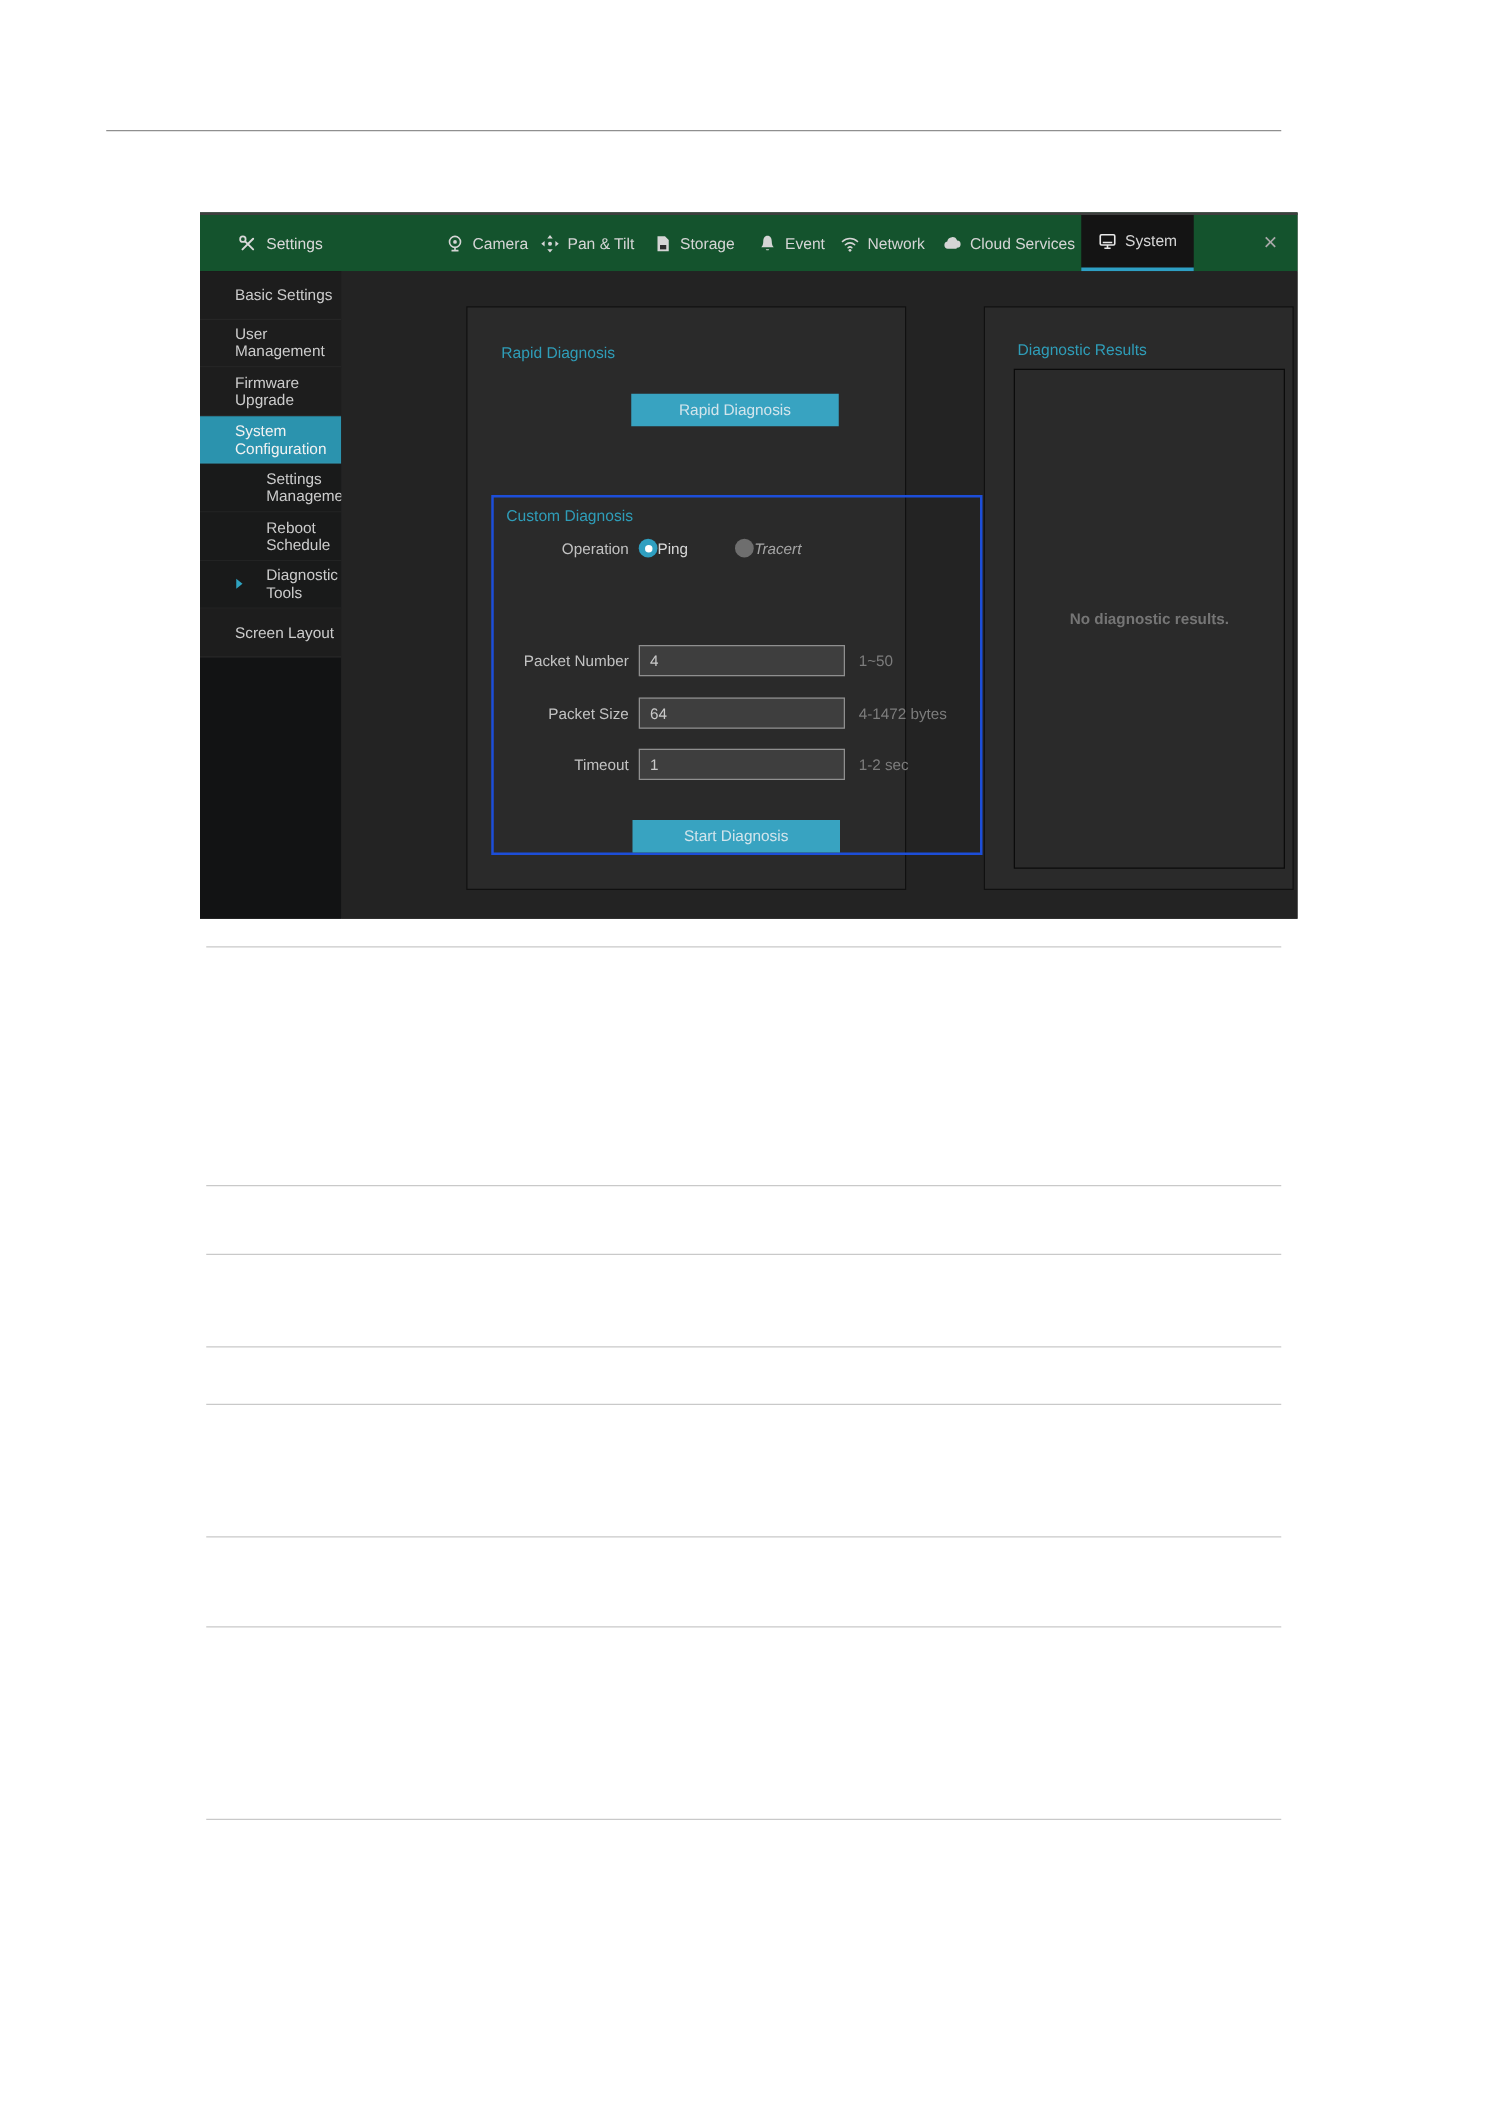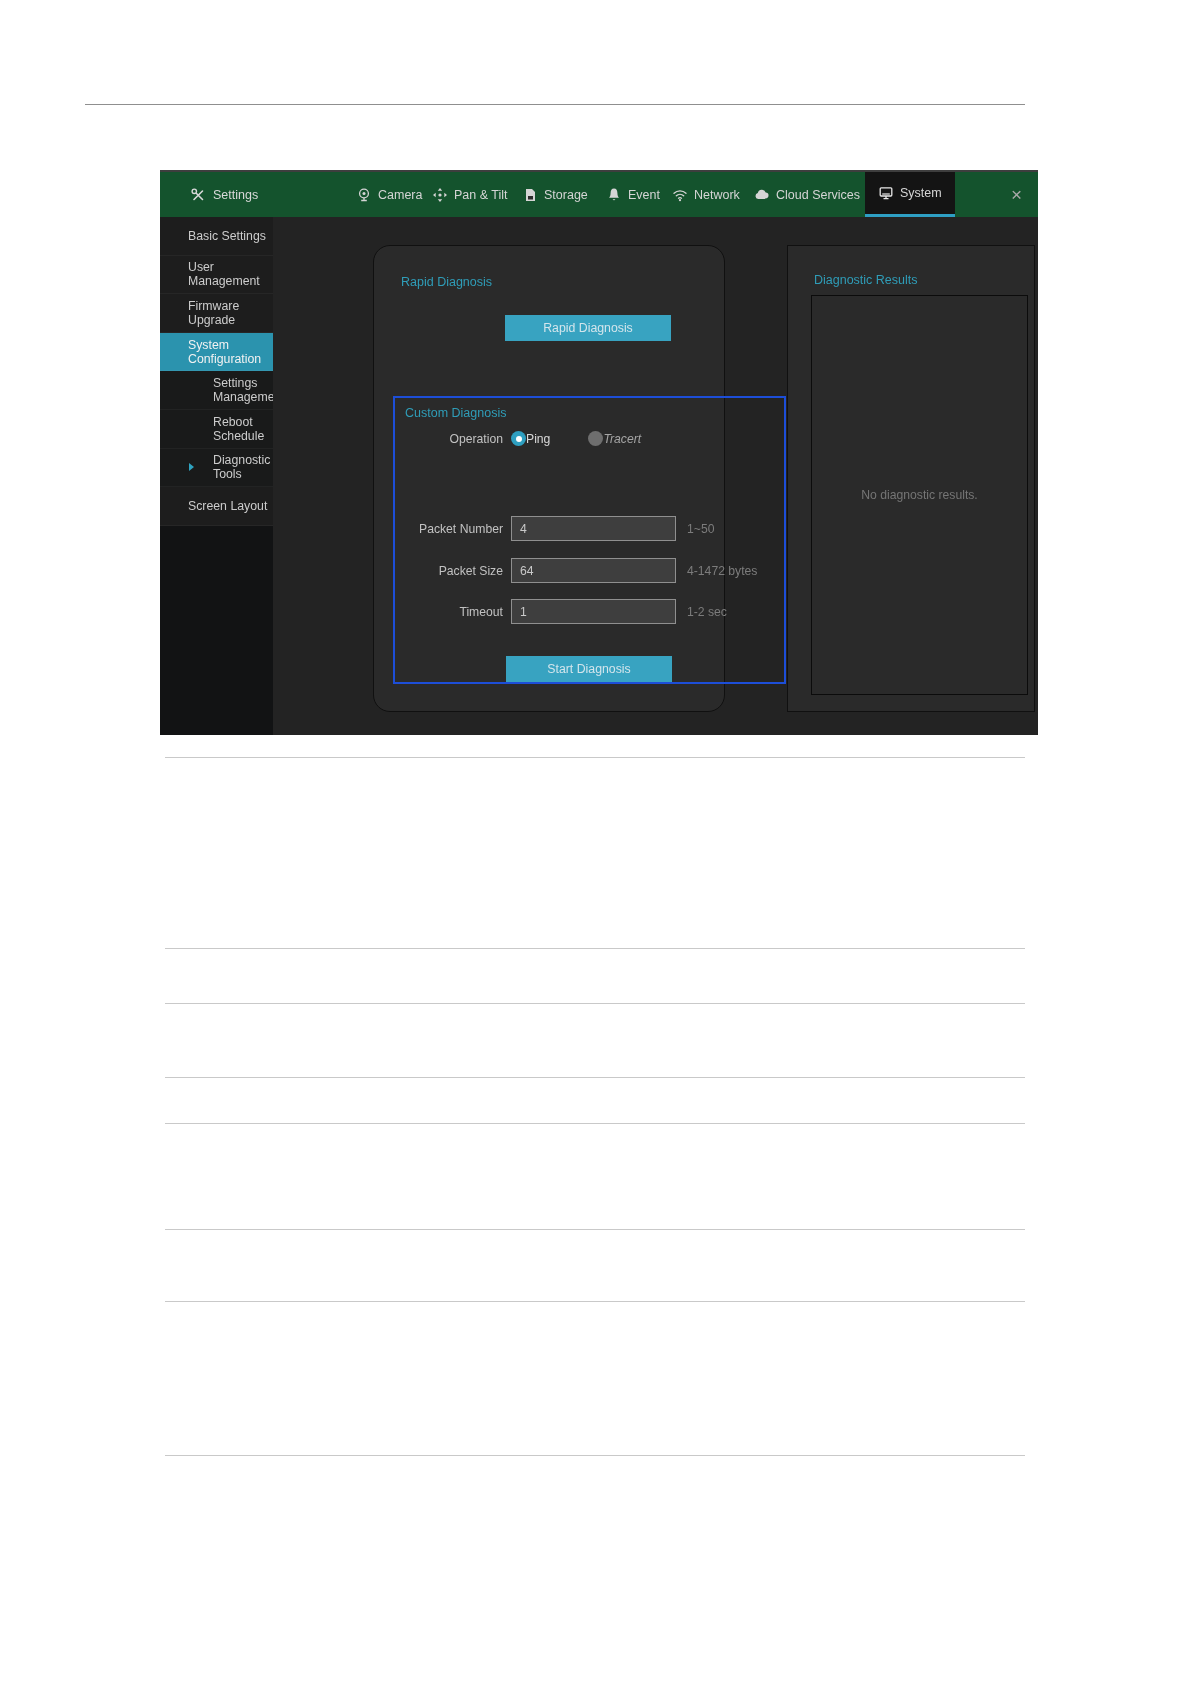--- a/index.html
+++ b/index.html
@@ -24,40 +24,40 @@
   .sidebar { position: absolute; left: 0; top: 47px; width: 113px; bottom: 0; background: #121314; }
   .side-list { background: #1d1d1d; }
   .side-item { height: 38.6px; display: flex; align-items: center; padding-left: 28px; color: #cccccc; font-size: 12.3px; border-bottom: 1px solid rgba(255,255,255,0.045); cursor: pointer; position: relative; background: #1d1d1d; }
   .side-item.sub { padding-left: 53px; background: #191a1a; }
   .side-item.active { background: #2b93ae; color: #f2f2f2; }
   .tri { position: absolute; left: 29px; width: 0; height: 0; border-left: 5px solid #2fa3c0; border-top: 4px solid transparent; border-bottom: 4px solid transparent; }
 
   
   .main { position: absolute; left: 113px; top: 47px; right: 0; bottom: 0; background: #232323; }
   .panel { position: absolute; background: #2a2a2a; border: 1px solid #101010; }
-  .panel.center { left: 100px; top: 28px; width: 352px; height: 467px; border-radius: 17px; }
+  .panel.center { left: 100px; top: 28px; width: 352px; height: 467px; }
   .panel.right { left: 514px; top: 28px; width: 248px; height: 467px; }
   .panel-title { position: absolute; color: #2f9db8; font-size: 12.5px; }
 
   .btn { position: absolute; width: 166px; height: 26px; background: #38a3c1; color: #d3e5ec; border: none; font-size: 12.3px; font-family: inherit; cursor: pointer; display: flex; align-items: center; justify-content: center; }
 
   .ybox { position: absolute; left: 19px; top: 150px; width: 393px; height: 288px; border: 2px solid #1d4ed8; }
   .ybox-title { position: absolute; left: 10px; top: 8px; color: #2f9db8; font-size: 12.5px; }
   .frow { position: absolute; left: 0; display: flex; align-items: center; width: 100%; }
   .flabel { width: 108px; text-align: right; margin-right: 8px; color: #c2c2c2; font-size: 12.2px; flex: none; }
   .finput { width: 165px; height: 25px; background: #3e3e3e; border: 1px solid #8f8f8f; color: #c9c9c9; font-size: 12.2px; font-family: inherit; padding: 0 8px; flex: none; }
   .finput.lit { background: #474747; border-color: #a6a6a6; color: #d2d2d2; }
   .fhint { margin-left: 11px; color: #7c7c7c; font-size: 12.2px; }
   .radio { width: 15px; height: 15px; border-radius: 50%; background: #6e6e6e; position: relative; cursor: pointer; flex: none; }
   .radio.selected { background: #2f9fc0; }
   .radio.selected::after { content: ''; position: absolute; left: 4.5px; top: 4.5px; width: 6px; height: 6px; border-radius: 50%; background: #ffffff; }
   .radio-label { color: #d8d8d8; font-size: 12.2px; margin-right: 38px; }
   .radio-label.dim { color: #a5a5a5; font-style: italic; }
 
-  .results-box { position: absolute; left: 23px; top: 49px; width: 217px; height: 400px; border: 1px solid #0b0b0b; display: flex; align-items: center; justify-content: center; }
+  .results-box { position: absolute; left: 23px; top: 49px; width: 217px; height: 400px; border: 1px solid #0b0b0b; display: flex; align-items: center; justify-content: center; font-weight: bold; }
   .empty-text { color: #757575; font-size: 12.2px; }
 </style>
 </head>
 <body>
 
 <div class="page">
 
   <div class="hrule top" style="top:104px;"></div>
 
   <div class="shot">

